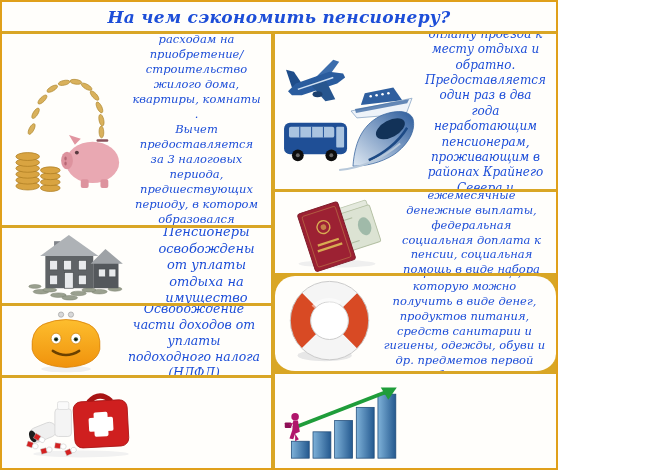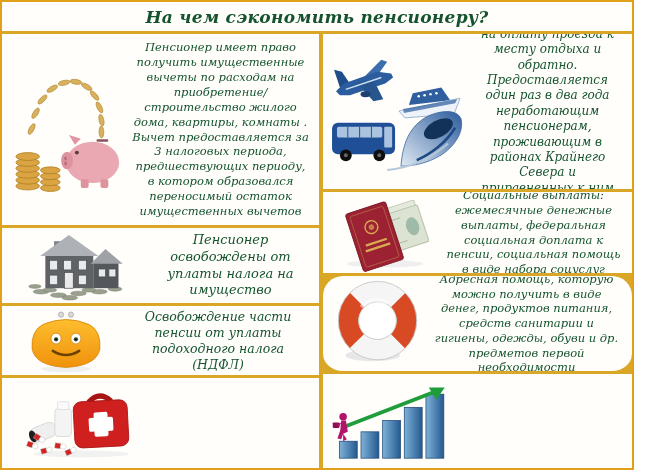--- a/index.html
+++ b/index.html
@@ -1,20 +1,20 @@
 <!DOCTYPE html>
 <html><head>
 <meta charset="utf-8">
 <style>
   html,body{margin:0;padding:0;background:#fff;}
   .poster{
-    width:634px;height:470px;box-sizing:border-box;
+    width:558px;height:470px;box-sizing:border-box;
     border:2px solid #E0A01A;background:#D9A625;
     display:flex;flex-direction:column;
-    font-family:"DejaVu Serif", serif;font-style:italic;color:#14532d;
+    font-family:"DejaVu Serif", serif;font-style:italic;color:#1d4ed8;
   }
   .title-bar{
     height:29px;background:#FFFEFB;border-bottom:3px solid #D9A625;
     display:flex;align-items:center;justify-content:center;
     font-size:17px;font-weight:bold;letter-spacing:.3px;
   }
   .columns{flex:1;display:flex;min-height:0;}
   .col{display:flex;flex-direction:column;min-height:0;background:#D9A625;}
   .col-left{width:317px;border-right:4px solid #D9A625;box-sizing:content-box;}
   .col-right{flex:1;}
@@ -119,21 +119,21 @@
                 <rect x="51" y="36" width="9" height="11"></rect>
                 <rect x="68" y="36" width="9" height="11"></rect>
               <rect x="35" y="53" width="9" height="11"></rect>
                 <rect x="68" y="53" width="9" height="11"></rect>
               <rect x="52" y="50" width="10" height="18"></rect>
               <rect x="91" y="46" width="8" height="9"></rect>
                 <rect x="103" y="46" width="8" height="9"></rect>
             </g>
           </svg>
         </div>
-        <div class="card-text">Пенсионер освобождены от уплаты налога на имущество</div>
+        <div class="card-text">Пенсионеры освобождены от уплаты отдыха на имущество</div>
       </div>
 
       <div class="card l3">
         <div class="card-img">
           <svg width="92" height="66" viewBox="0 0 100 80">
             <defs>
               <linearGradient id="pg" x1="0" y1="0" x2="0" y2="1">
                 <stop offset="0" stop-color="#FDBE2E"></stop>
                   <stop offset="1" stop-color="#F0920C"></stop>
               </linearGradient>
@@ -144,21 +144,21 @@
             <path d="M 22,20 Q 50,8 78,20 Q 93,28 91,50 Q 87,70 50,72 Q 13,70 9,50 Q 7,28 22,20 Z" fill="url(#pg)" stroke="#D9830A" stroke-width="1"></path>
             <ellipse cx="38" cy="37" rx="6" ry="6.5" fill="#FFFFFF" stroke="#C97F07" stroke-width="0.8"></ellipse>
             <ellipse cx="62" cy="37" rx="6" ry="6.5" fill="#FFFFFF" stroke="#C97F07" stroke-width="0.8"></ellipse>
             <circle cx="38" cy="38" r="2.6" fill="#2F4A2F"></circle>
               <circle cx="62" cy="38" r="2.6" fill="#2F4A2F"></circle>
             <circle cx="38" cy="38" r="1.1" fill="#000"></circle>
               <circle cx="62" cy="38" r="1.1" fill="#000"></circle>
             <path d="M 34,52 Q 50,62 66,52" stroke="#6B4100" stroke-width="3" fill="none" stroke-linecap="round"></path>
           </svg>
         </div>
-        <div class="card-text">Освобождение части пенсии от уплаты подоходного налога (НДФЛ)</div>
+        <div class="card-text">Освобождение части доходов от уплаты подоходного налога (НДФЛ)</div>
       </div>
 
       <div class="card l4">
         <div class="card-img">
           <svg width="140" height="74" viewBox="0 0 140 85">
             <ellipse cx="70" cy="78" rx="55" ry="4" fill="#F1F1F1"></ellipse>
             <g transform="rotate(-22 28 52)">
               <rect x="10" y="44" width="32" height="17" rx="8" fill="#EFEFEF" stroke="#D8D8D8"></rect>
               <ellipse cx="13.5" cy="52.5" rx="4" ry="7" fill="#1E1E1E"></ellipse>
             </g>

